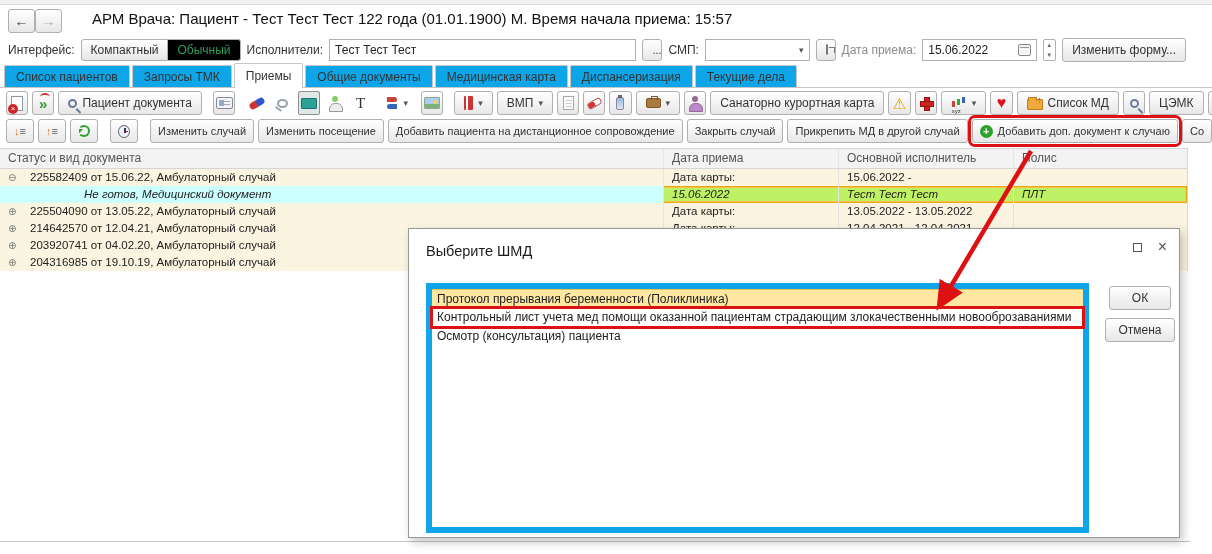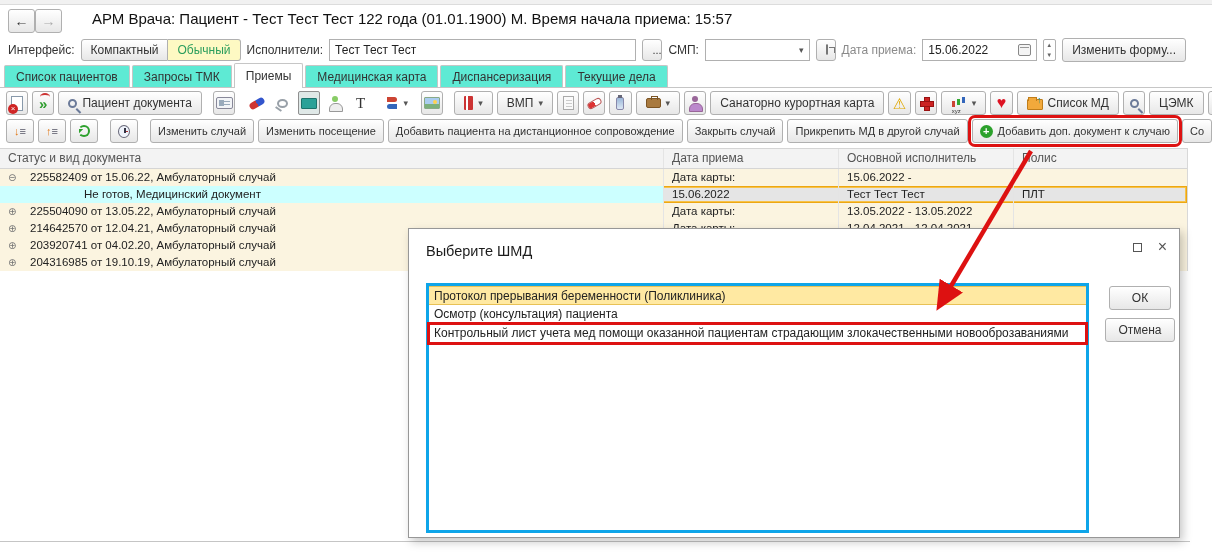--- a/index.html
+++ b/index.html
@@ -27,42 +27,42 @@
   .pressed { border:1px solid #8f8f8f; background:#dfe8e7; border-radius:2px; }
 
   
   .settings { position:absolute; top:37px; left:8px; right:0; height:25px;
     display:flex; align-items:center; gap:6px; font-size:12px; color:#444; white-space:nowrap; }
   .settings .lbl { color:#333; }
   .settings .lbl.dim { color:#8a8a8a; }
   .seg { display:inline-flex; }
   .seg .btn { border-radius:0; height:22px; }
   .seg .btn:first-child { border-radius:3px 0 0 3px; }
-  .seg .btn:last-child { border-radius:0 3px 3px 0; border-left:none; background:#fef9c3; }
+  .seg .btn:last-child { border-radius:0 3px 3px 0; border-left:none; background:#000000; }
   .green { color:#2c9e5d; }
   .field { height:22px; border:1px solid #b0b0b0; background:#fff; display:inline-flex;
     align-items:center; font-size:12px; color:#222; padding:0 5px; position:relative; }
   .fld-performers { width:318px; }
   .fld-smp { width:108px; justify-content:flex-end; color:#777; }
   .fld-date { width:118px; }
   .mini { height:22px; width:20px; font-size:11px; }
   .caret { font-size:9px; color:#555; }
   .i-open { width:11px; height:11px; border:1px solid #777; border-radius:2px; position:relative; display:inline-block; }
   .i-open::after { content:""; position:absolute; left:2px; top:2px; width:5px; height:5px; border-top:1px solid #777; border-right:1px solid #777; }
   .i-cal { width:13px; height:12px; border:1px solid #888; border-radius:2px; background:#f4f4f4; position:relative; display:inline-block; margin-left:auto; }
   .i-cal::before { content:""; position:absolute; top:2px; left:1px; right:1px; height:1px; background:#999; }
   .spin { display:inline-flex; flex-direction:column; border:1px solid #b0b0b0; border-radius:2px; height:22px; width:14px; }
   .spin span { flex:1; display:flex; align-items:center; justify-content:center; font-size:6px; color:#666; }
   .chg-form { margin-left:auto; margin-right:26px; }
 
   
   .tabs { position:absolute; top:63px; left:0; right:0; height:25px; display:flex;
     align-items:flex-end; gap:2px; padding-left:4px; border-bottom:1px solid #c6c6c6; }
   .tab { height:22px; padding:0 11px; display:flex; align-items:center; font-size:12px;
-    color:#333; background:#5eead4; border:1px solid #c6c6c6; border-bottom:none; border-radius:2px 2px 0 0; }
+    color:#333; background:#0ea5e9; border:1px solid #c6c6c6; border-bottom:none; border-radius:2px 2px 0 0; }
   .tab.active { background:#fff; height:25px; margin-bottom:-1px; }
 
   
   .tb { position:absolute; left:6px; right:-40px; display:flex; align-items:center; gap:4px; white-space:nowrap; }
   .tb1 { top:90px; height:26px; }
   .tb2 { top:118px; height:26px; }
   .tb2 .btn { font-size:11px; padding:0 7px; }
   .sep { width:4px; }
   .red-frame { outline:3px solid #dd1111; outline-offset:1px; }
 
@@ -131,35 +131,35 @@
   
   .grid { position:absolute; top:148px; left:0; width:1188px; border-right:1px solid #d8d8d8; }
   .trow { display:grid; grid-template-columns:663px 175px 175px 175px; }
   .thead { height:21px; background:#f3f3f3; border-top:1px solid #d5d5d5; border-bottom:1px solid #d5d5d5; }
   .thead .cell { font-size:12px; color:#555; line-height:19px; }
   .cell { padding-left:8px; overflow:hidden; white-space:nowrap; border-left:1px solid #e4e4e4; }
   .cell:first-child { border-left:none; }
   .drow { height:17px; font-size:11.5px; }
   .drow .cell { line-height:17px; color:#222; }
   .cream { background:#fbf4e0; }
-  .drow.sel { background:#e5e5e5; box-shadow:inset 0 0 0 1px #eda712, inset 0 0 0 2px #f6c24a; }
+  .drow.sel { background:#bef264; box-shadow:inset 0 0 0 1px #eda712, inset 0 0 0 2px #f6c24a;font-style:italic; }
   .drow.sel .cell:first-child { background:#ccffff; }
   .exp { display:inline-block; width:22px; color:#777; font-size:10px; }
   .doc-indent { padding-left:84px; }
 
   .win-bottom { position:absolute; left:0; top:541px; width:1190px; border-top:1px solid #c5c5c5; height:0; }
 
   
   .dialog { position:absolute; left:408px; top:228px; width:772px; height:310px; background:#fff;
      border:1px solid #979797; box-shadow:3px 4px 9px rgba(0,0,0,.22); z-index:40; }
   .dlg-title { position:absolute; left:17px; top:14px; font-size:14.5px; color:#1c1c1c; }
   .dlg-controls { position:absolute; right:12px; top:12px; display:flex; gap:16px; align-items:center; }
   .i-max { width:9px; height:9px; border:1.5px solid #555; display:inline-block; }
   .i-close { color:#555; font-size:16px; line-height:12px; }
-  .dlg-list { position:absolute; left:17px; top:54px; width:663px; height:250px; border:3px solid #0ea5e9; background:#fff; }
+  .dlg-list { position:absolute; left:17px; top:54px; width:663px; height:250px; border:6px solid #0ea5e9; background:#fff; }
   .dlg-item { height:19px; line-height:18px; font-size:12px; color:#222; padding-left:5px;
      overflow:hidden; white-space:nowrap; }
   .dlg-item.hl { background:#ffe9a2; border-top:1px solid #e8c155; border-bottom:1px solid #e8c155; }
   .dlg-item.red-box { outline:3px solid #dd1111; outline-offset:-1px; }
   .dlg-btn { position:absolute; justify-content:center; }
   .dlg-ok { left:700px; top:57px; width:62px; }
   .dlg-cancel { left:696px; top:89px; width:70px; }
 
   
   .anno { position:absolute; left:0; top:0; width:1212px; height:554px; z-index:60; pointer-events:none; }
@@ -208,20 +208,21 @@
       <span>▲</span>
       <span>▼</span>
     </span>
   <button class="btn chg-form">Изменить форму...</button>
 </div>
 
 <div class="tabs">
   <div class="tab">Список пациентов</div>
   <div class="tab">Запросы ТМК</div>
   <div class="tab active">Приемы</div>
+  <div class="tab">Общие документы</div>
   <div class="tab">Медицинская карта</div>
   <div class="tab">Диспансеризация</div>
   <div class="tab">Текущие дела</div>
 </div>
 
 <div class="tb tb1">
   <button class="btn ibtn">
       <span class="ic i-doc-cancel"></span>
     </button>
   <button class="btn ibtn">
@@ -383,22 +384,22 @@
 <div class="win-bottom"></div>
 
 <div class="dialog">
   <div class="dlg-title">Выберите ШМД</div>
   <div class="dlg-controls">
     <span class="i-max"></span>
     <span class="i-close">×</span>
   </div>
   <div class="dlg-list">
     <div class="dlg-item hl">Протокол прерывания беременности (Поликлиника)</div>
+    <div class="dlg-item red-box">Контрольный лист учета мед помощи оказанной пациентам страдающим злокачественными новооброзаваниями</div>
     <div class="dlg-item">Осмотр (консультация) пациента</div>
-    <div class="dlg-item red-box">Контрольный лист учета мед помощи оказанной пациентам страдающим злокачественными новооброзаваниями</div>
   </div>
   <button class="btn dlg-btn dlg-ok">ОК</button>
   <button class="btn dlg-btn dlg-cancel">Отмена</button>
 </div>
 
 <svg class="anno" viewBox="0 0 1212 554">
   <defs>
     <marker id="ah" markerWidth="7" markerHeight="7" refX="4.5" refY="3" orient="auto">
       <path d="M0,0 L6.5,3 L0,6 z" fill="#dd1111"></path>
     </marker>

